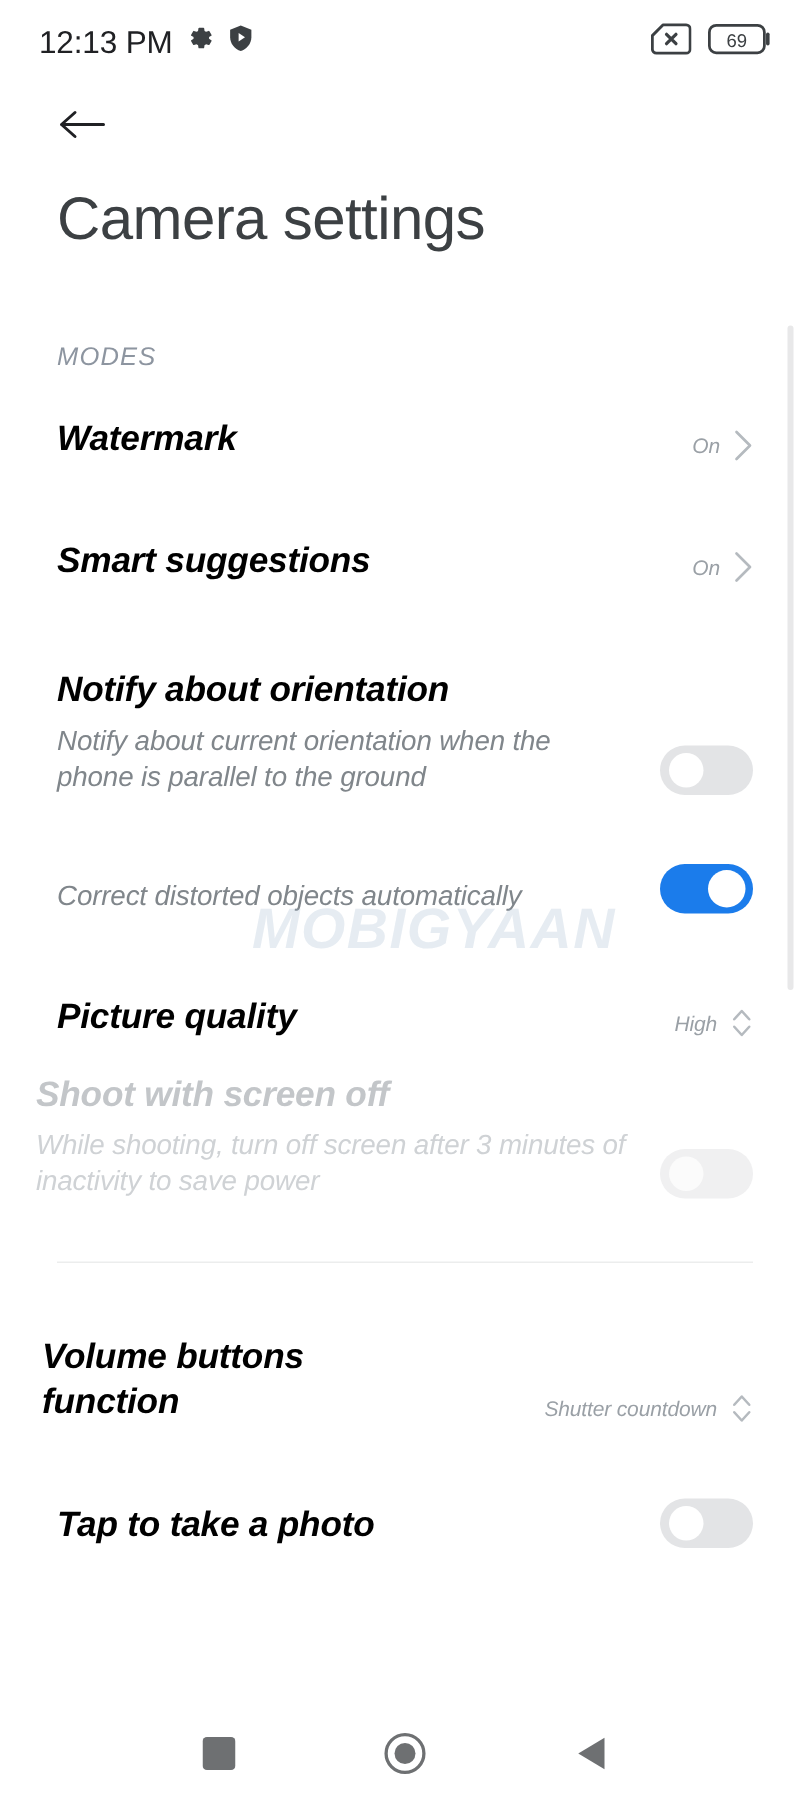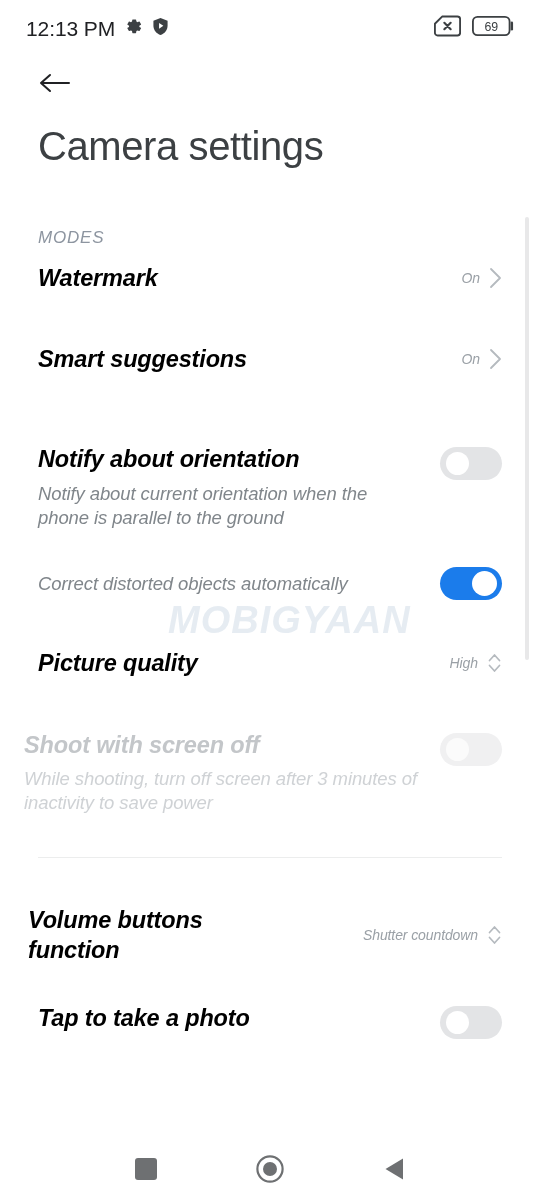--- a/index.html
+++ b/index.html
@@ -87,21 +87,21 @@
   #section-label {
     font-size: 17px;
     letter-spacing: 0.8px;
     color: #8d95a0;
     padding: 33px 0 0 38px;
     font-weight: 400;
   }
 
   .row {
     display: flex;
-    align-items: flex-start;
+    align-items: flex-end;
     padding: 0 38px 0 38px;
     min-height: 44px;
     position: relative;
   }
   .row-text {
     flex: 1;
     min-width: 0;
     padding-right: 14px;
   }
   .row-title {
@@ -239,21 +239,21 @@
     justify-content: center;
     cursor: pointer;
   }
 
   
   .sp-1 { margin-top: 16px; }
   .sp-2 { margin-top: 37px; }
   .sp-3 { margin-top: 56px; gap: 14px; }
   .sp-4 { margin-top: 35px; }
   .sp-5 { margin-top: 40px; }
-  .sp-6 { margin-top: 38px; padding-left: 24px; }
+  .sp-6 { margin-top: 22px; padding-left: 24px; }
   .sp-7 { margin-top: 48px; padding-left: 28px; }
   .sp-8 { margin-top: 38px; }
   .divider-sp { margin-top: 42px; }
 </style>
 </head>
 <body>
 
 <div id="status-bar">
   <div id="status-left">
     <span id="status-clock">12:13 PM</span>

